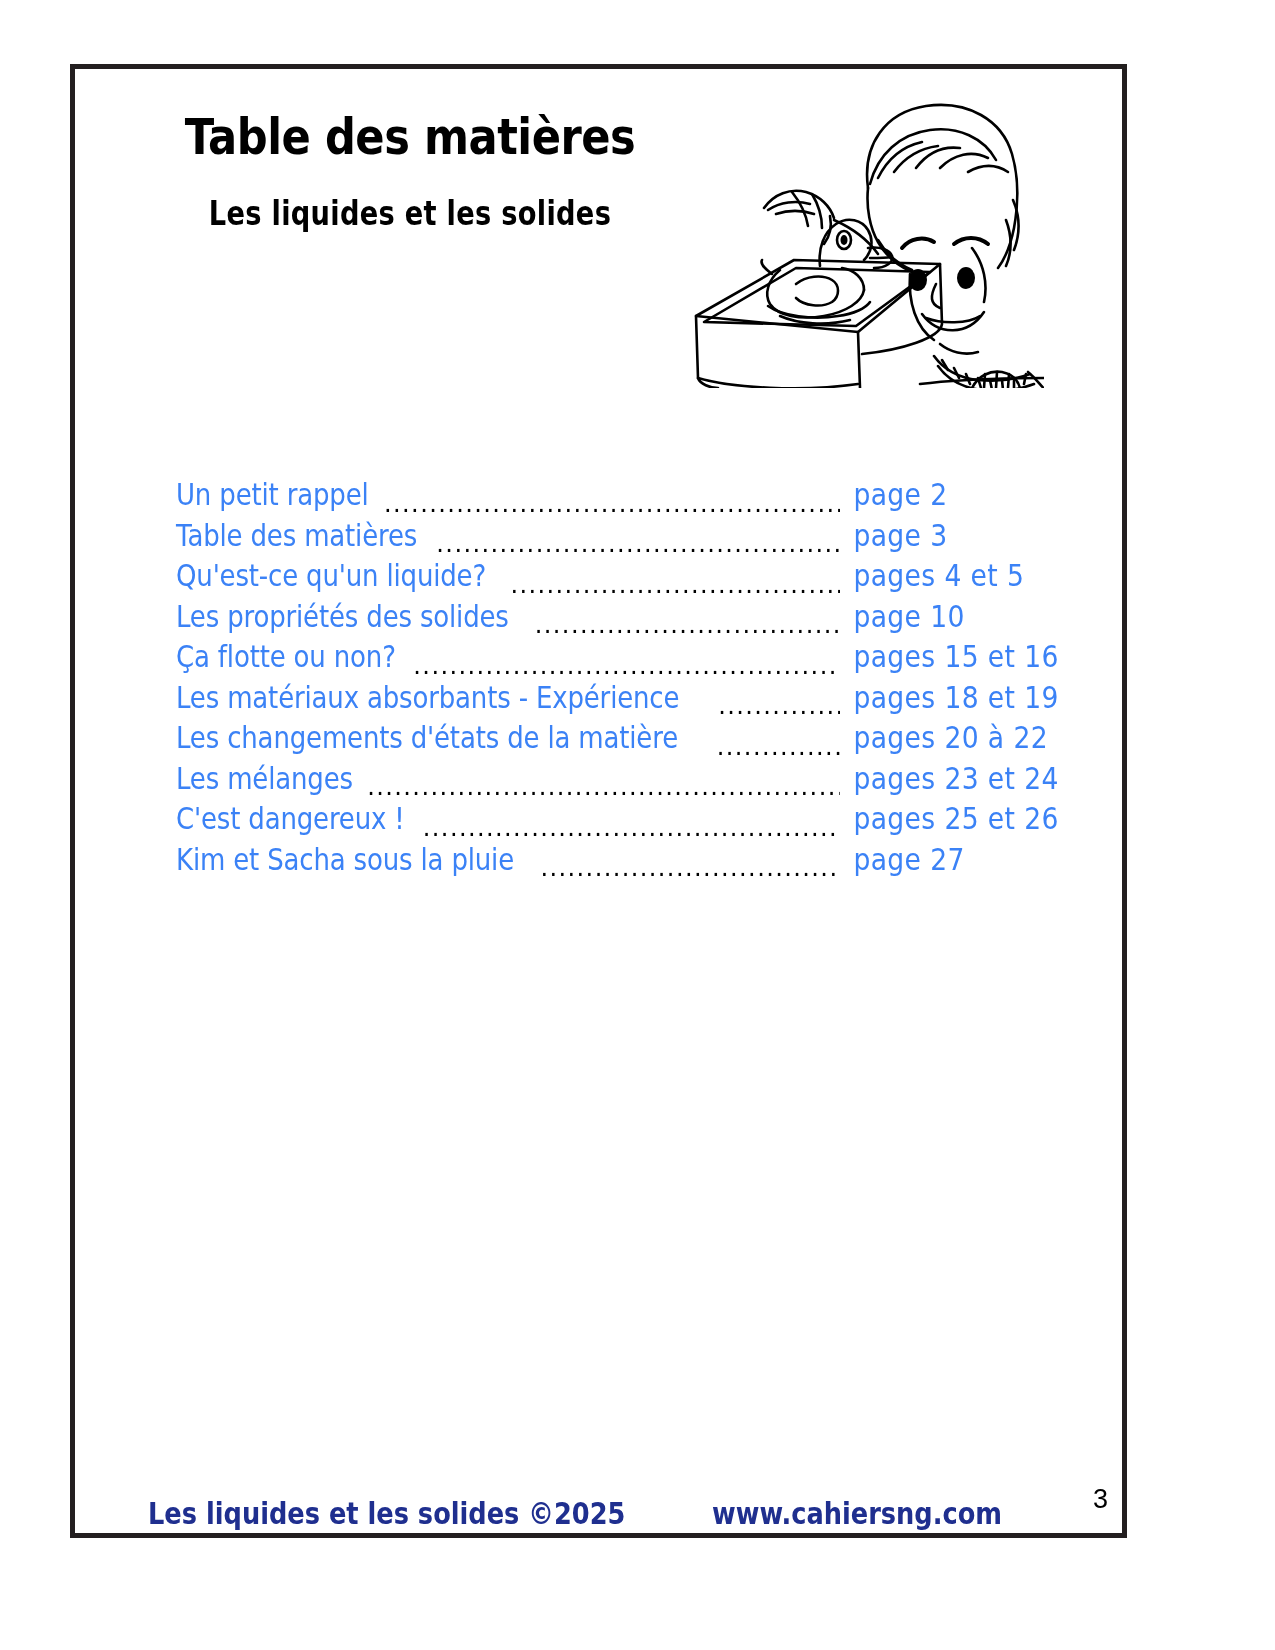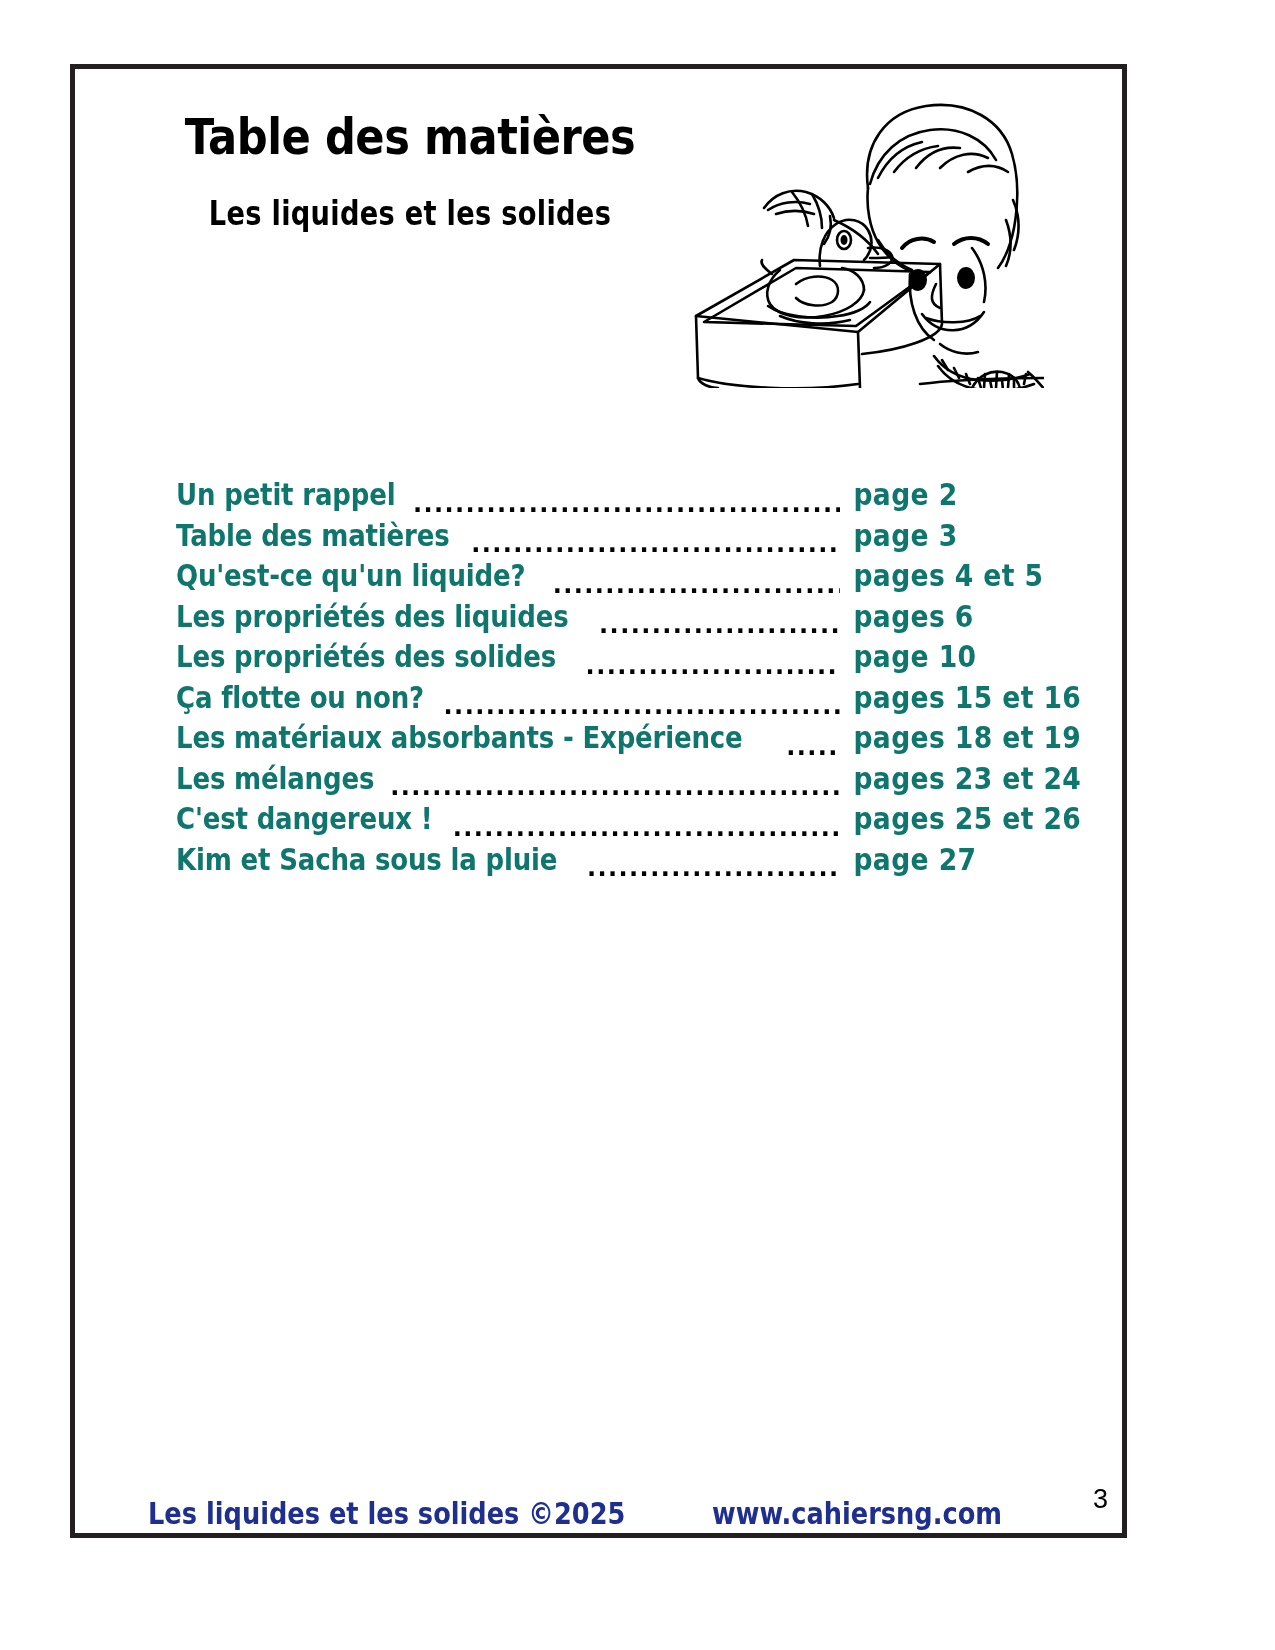--- a/index.html
+++ b/index.html
@@ -73,23 +73,23 @@
     position: absolute;
     left: 176px;
     top: 478px;
     width: 890px;
   }
   .toc-row {
     display: flex;
     align-items: baseline;
     height: 40.5px;
     font-size: 28px;
-    color: #0f766e;
-    font-family: "DejaVu Sans", sans-serif;
-    font-weight: 700;
+    color: #3b82f6;
+    font-family: "DejaVu Sans", sans-serif;
+    font-weight: 400;
   }
   .toc-title {
     white-space: nowrap;
     transform: scaleY(1.1) scaleX(0.93);
     transform-origin: left center;
     letter-spacing: -0.2px;
   }
   .toc-leader {
     flex: 1 1 auto;
     min-width: 8px;
@@ -261,38 +261,38 @@
     <span class="toc-title">Table des matières</span>
     <span class="toc-leader"></span>
     <span class="toc-pages">page 3</span>
   </div>
   <div class="toc-row">
     <span class="toc-title">Qu'est-ce qu'un liquide?</span>
     <span class="toc-leader"></span>
     <span class="toc-pages">pages 4 et 5</span>
   </div>
   <div class="toc-row">
-    <span class="toc-title">Les propriétés des liquides</span>
-    <span class="toc-leader"></span>
-    <span class="toc-pages">pages 6</span>
-  </div>
-  <div class="toc-row">
     <span class="toc-title">Les propriétés des solides</span>
     <span class="toc-leader"></span>
     <span class="toc-pages">page 10</span>
   </div>
   <div class="toc-row">
     <span class="toc-title">Ça flotte ou non?</span>
     <span class="toc-leader"></span>
     <span class="toc-pages">pages 15 et 16</span>
   </div>
   <div class="toc-row">
     <span class="toc-title">Les matériaux absorbants - Expérience</span>
     <span class="toc-leader"></span>
     <span class="toc-pages">pages 18 et 19</span>
+  </div>
+  <div class="toc-row">
+    <span class="toc-title">Les changements d'états de la matière</span>
+    <span class="toc-leader"></span>
+    <span class="toc-pages">pages 20 à 22</span>
   </div>
   <div class="toc-row">
     <span class="toc-title">Les mélanges</span>
     <span class="toc-leader"></span>
     <span class="toc-pages">pages 23 et 24</span>
   </div>
   <div class="toc-row">
     <span class="toc-title">C'est dangereux !</span>
     <span class="toc-leader"></span>
     <span class="toc-pages">pages 25 et 26</span>

